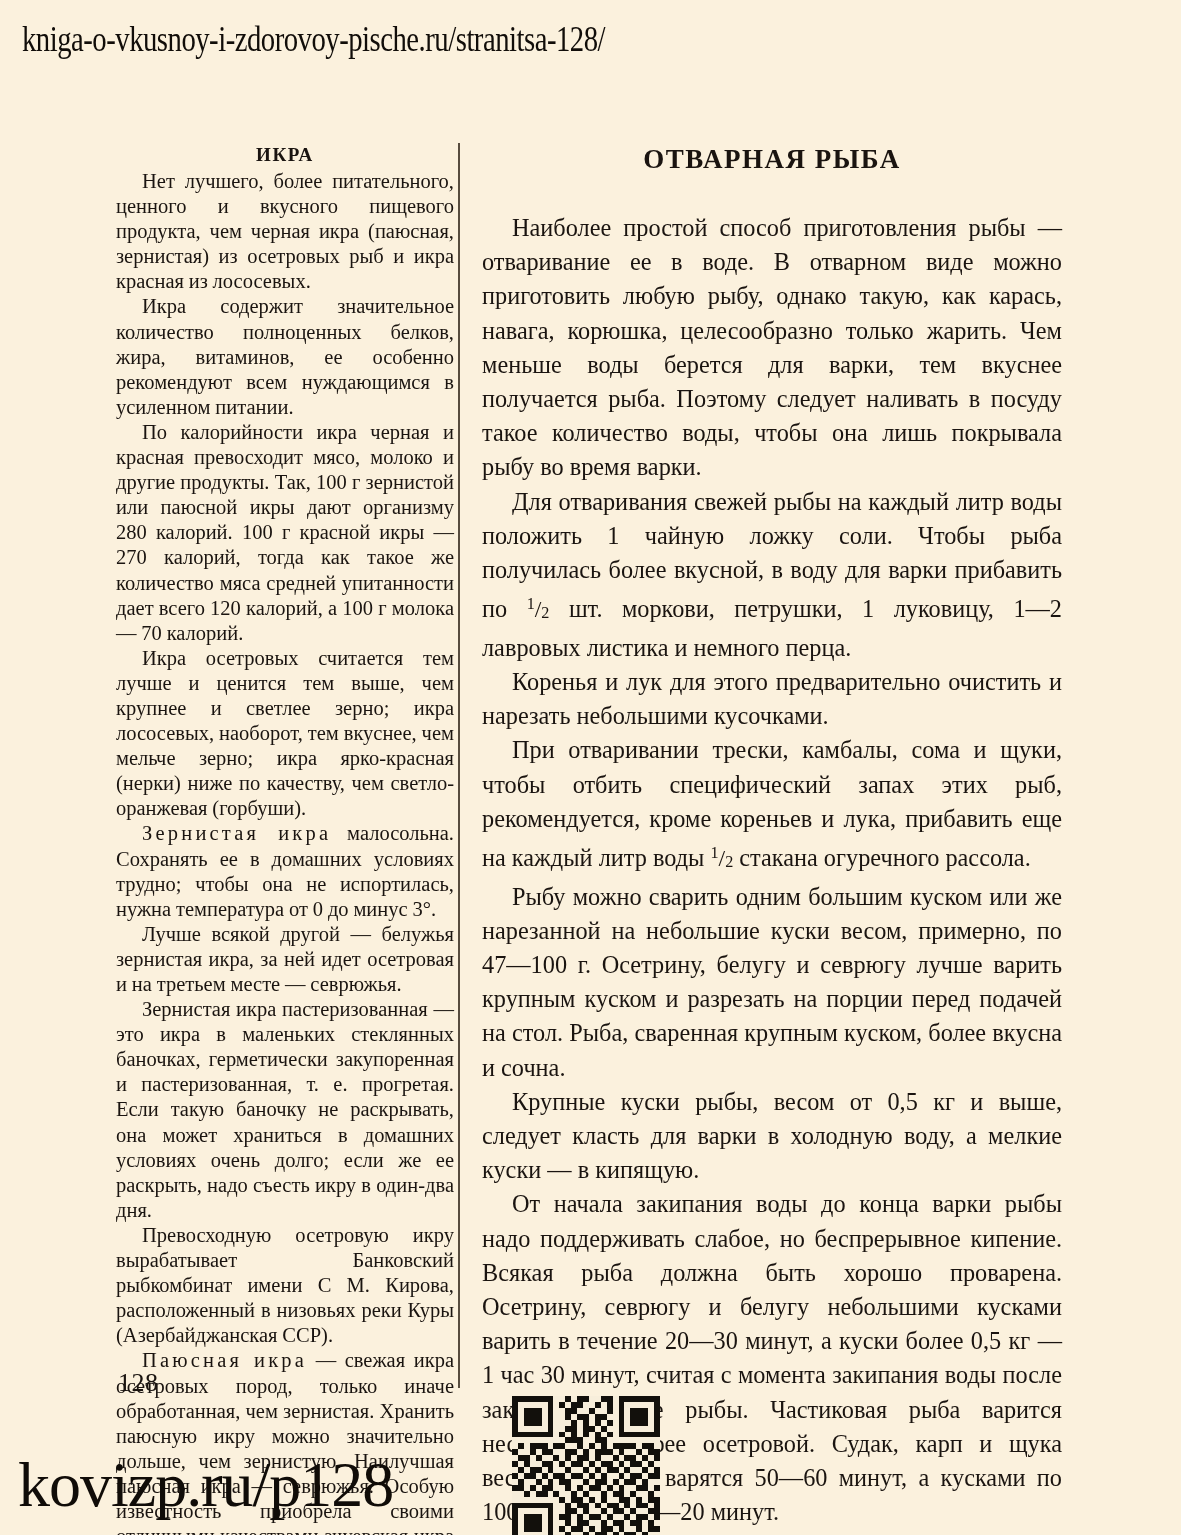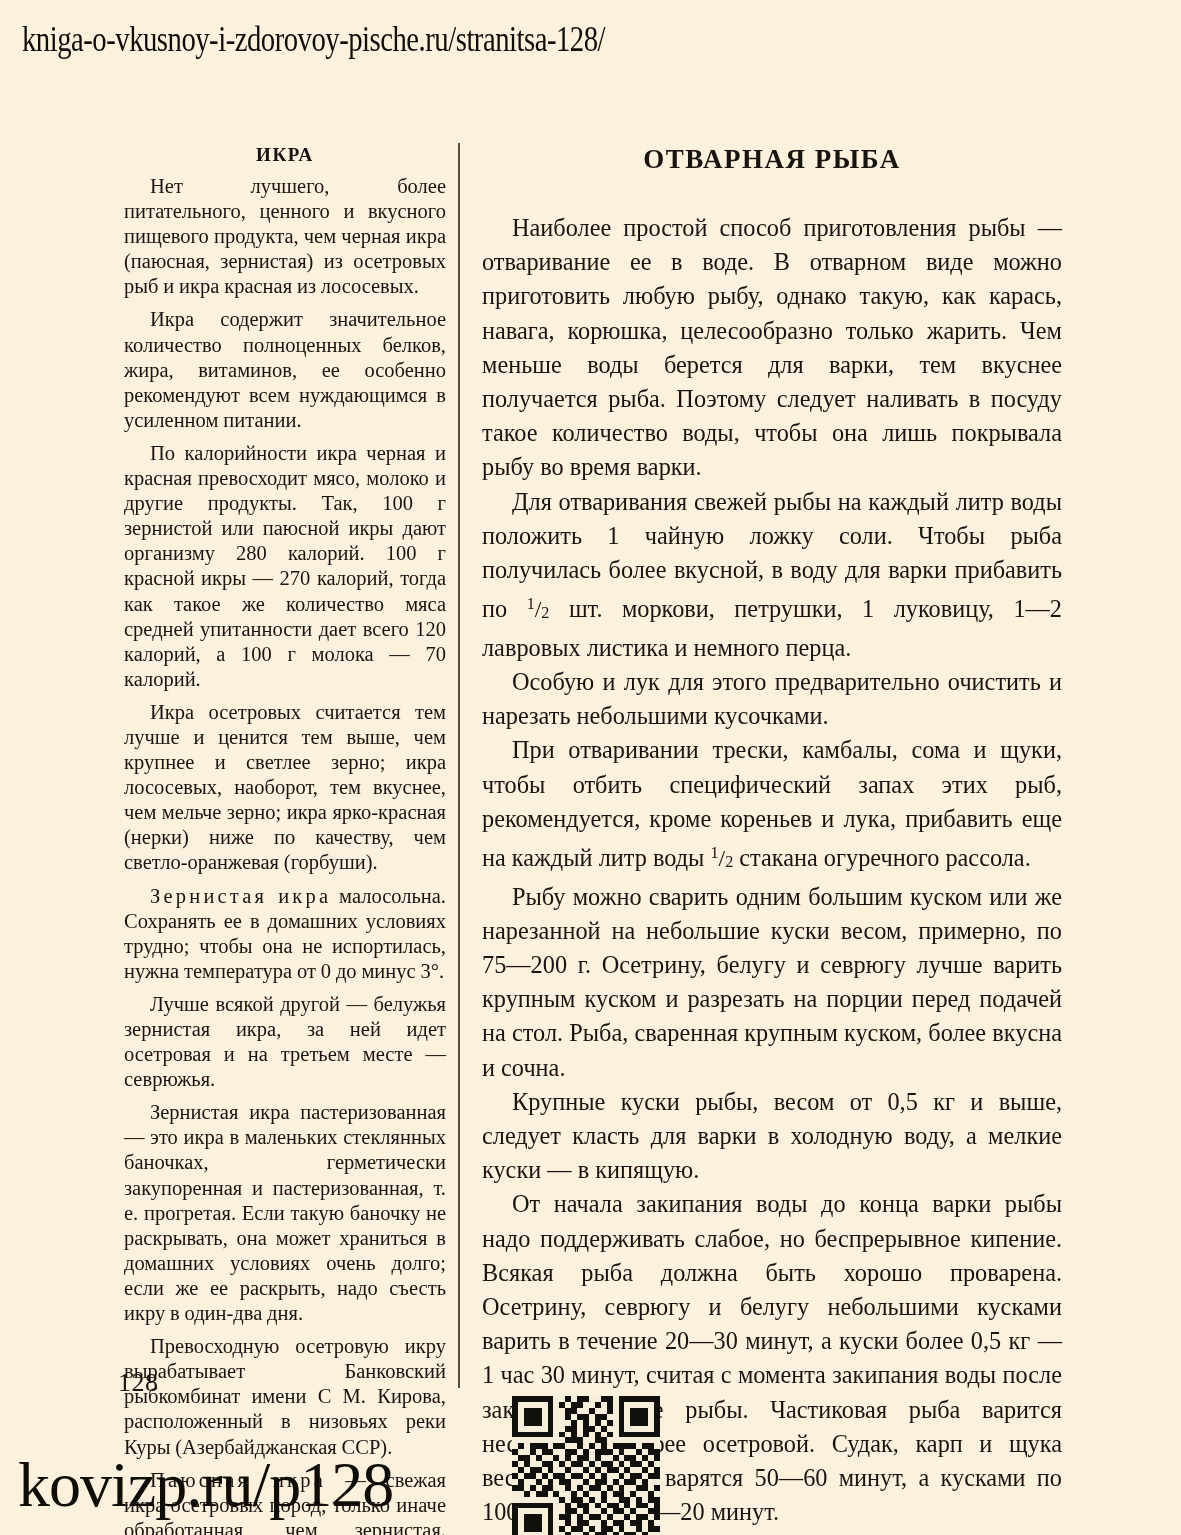--- a/index.html
+++ b/index.html
@@ -74,21 +74,21 @@
   .head-right {
     text-align: center;
     font-weight: bold;
     font-size: 27px;
     letter-spacing: 1.5px;
     margin: 0 0 36px 0;
     font-family: "Liberation Serif", "DejaVu Serif", serif;
   }
 
   .col-left p {
-    margin: 8px;
+    margin: 0;
     font-size: 20.5px;
     line-height: 25.1px;
     text-align: justify;
     text-indent: 26px;
     text-justify: inter-word;
     word-spacing: -0.3px;
     hyphens: manual;
   }
   .col-right p {
     margin: 0;
@@ -178,25 +178,25 @@
 
   </div>
 
   <div class="col-right">
     <div class="head-right">ОТВАРНАЯ РЫБА</div>
 
     <p>Наиболее простой способ приготовления рыбы — отваривание ее в воде. В отварном виде можно приготовить любую рыбу, однако такую, как карась, навага, корюшка, целесообразно только жарить. Чем меньше воды берется для варки, тем вкуснее получается рыба. Поэтому следует наливать в посуду такое количество воды, чтобы она лишь покрывала рыбу во время варки.</p>
 
     <p><span>Для отваривания свежей рыбы на каждый литр воды положить 1 чайную ложку соли. Чтобы рыба получилась более вкусной, в воду для варки прибавить по </span><span class="frac"><span class="num">1</span><span class="sl">/</span><span class="den">2</span></span><span> шт. моркови, петрушки, 1 луковицу, 1—2 лавровых листика и немного перца.</span></p>
 
-    <p>Особую и лук для этого предварительно очистить и нарезать небольшими кусочками.</p>
+    <p>Коренья и лук для этого предварительно очистить и нарезать небольшими кусочками.</p>
 
     <p><span>При отваривании трески, камбалы, сома и щуки, чтобы отбить специфический запах этих рыб, рекомендуется, кроме кореньев и лука, прибавить еще на каждый литр воды </span><span class="frac"><span class="num">1</span><span class="sl">/</span><span class="den">2</span></span><span> стакана огуречного рассола.</span></p>
 
-    <p>Рыбу можно сварить одним большим куском или же нарезанной на небольшие куски весом, примерно, по 75—200 г. Осетрину, белугу и севрюгу лучше варить крупным куском и разрезать на порции перед подачей на стол. Рыба, сваренная крупным куском, более вкусна и сочна.</p>
+    <p>Рыбу можно сварить одним большим куском или же нарезанной на небольшие куски весом, примерно, по 47—100 г. Осетрину, белугу и севрюгу лучше варить крупным куском и разрезать на порции перед подачей на стол. Рыба, сваренная крупным куском, более вкусна и сочна.</p>
     <p>Крупные куски рыбы, весом от 0,5 кг и выше, следует класть для варки в холодную воду, а мелкие куски — в кипящую.</p>
     <p>От начала закипания воды до конца варки рыбы надо поддерживать слабое, но беспрерывное кипение. Всякая рыба должна быть хорошо проварена. Осетрину, севрюгу и белугу небольшими кусками варить в течение 20—30 минут, а куски более 0,5 кг — 1 час 30 минут, считая с момента закипания воды после закладки в нее рыбы. Частиковая рыба варится несколько быстрее осетровой. Судак, карп и щука весом 1—1,5 кг варятся 50—60 минут, а кусками по 100—150 г — 15—20 минут.</p>
     <p>Готовность рыбы при варке можно определить, прокалывая ее тонкой деревянной шпилькой: если рыба готова, шпилька легко входит в мякоть.</p>
 
   </div>
 
   <div class="page-number">128</div>
 
   <div class="qr">
     <svg id="qr-svg" width="148" height="148" viewBox="0 0 25 25" shape-rendering="crispEdges" aria-hidden="true">

